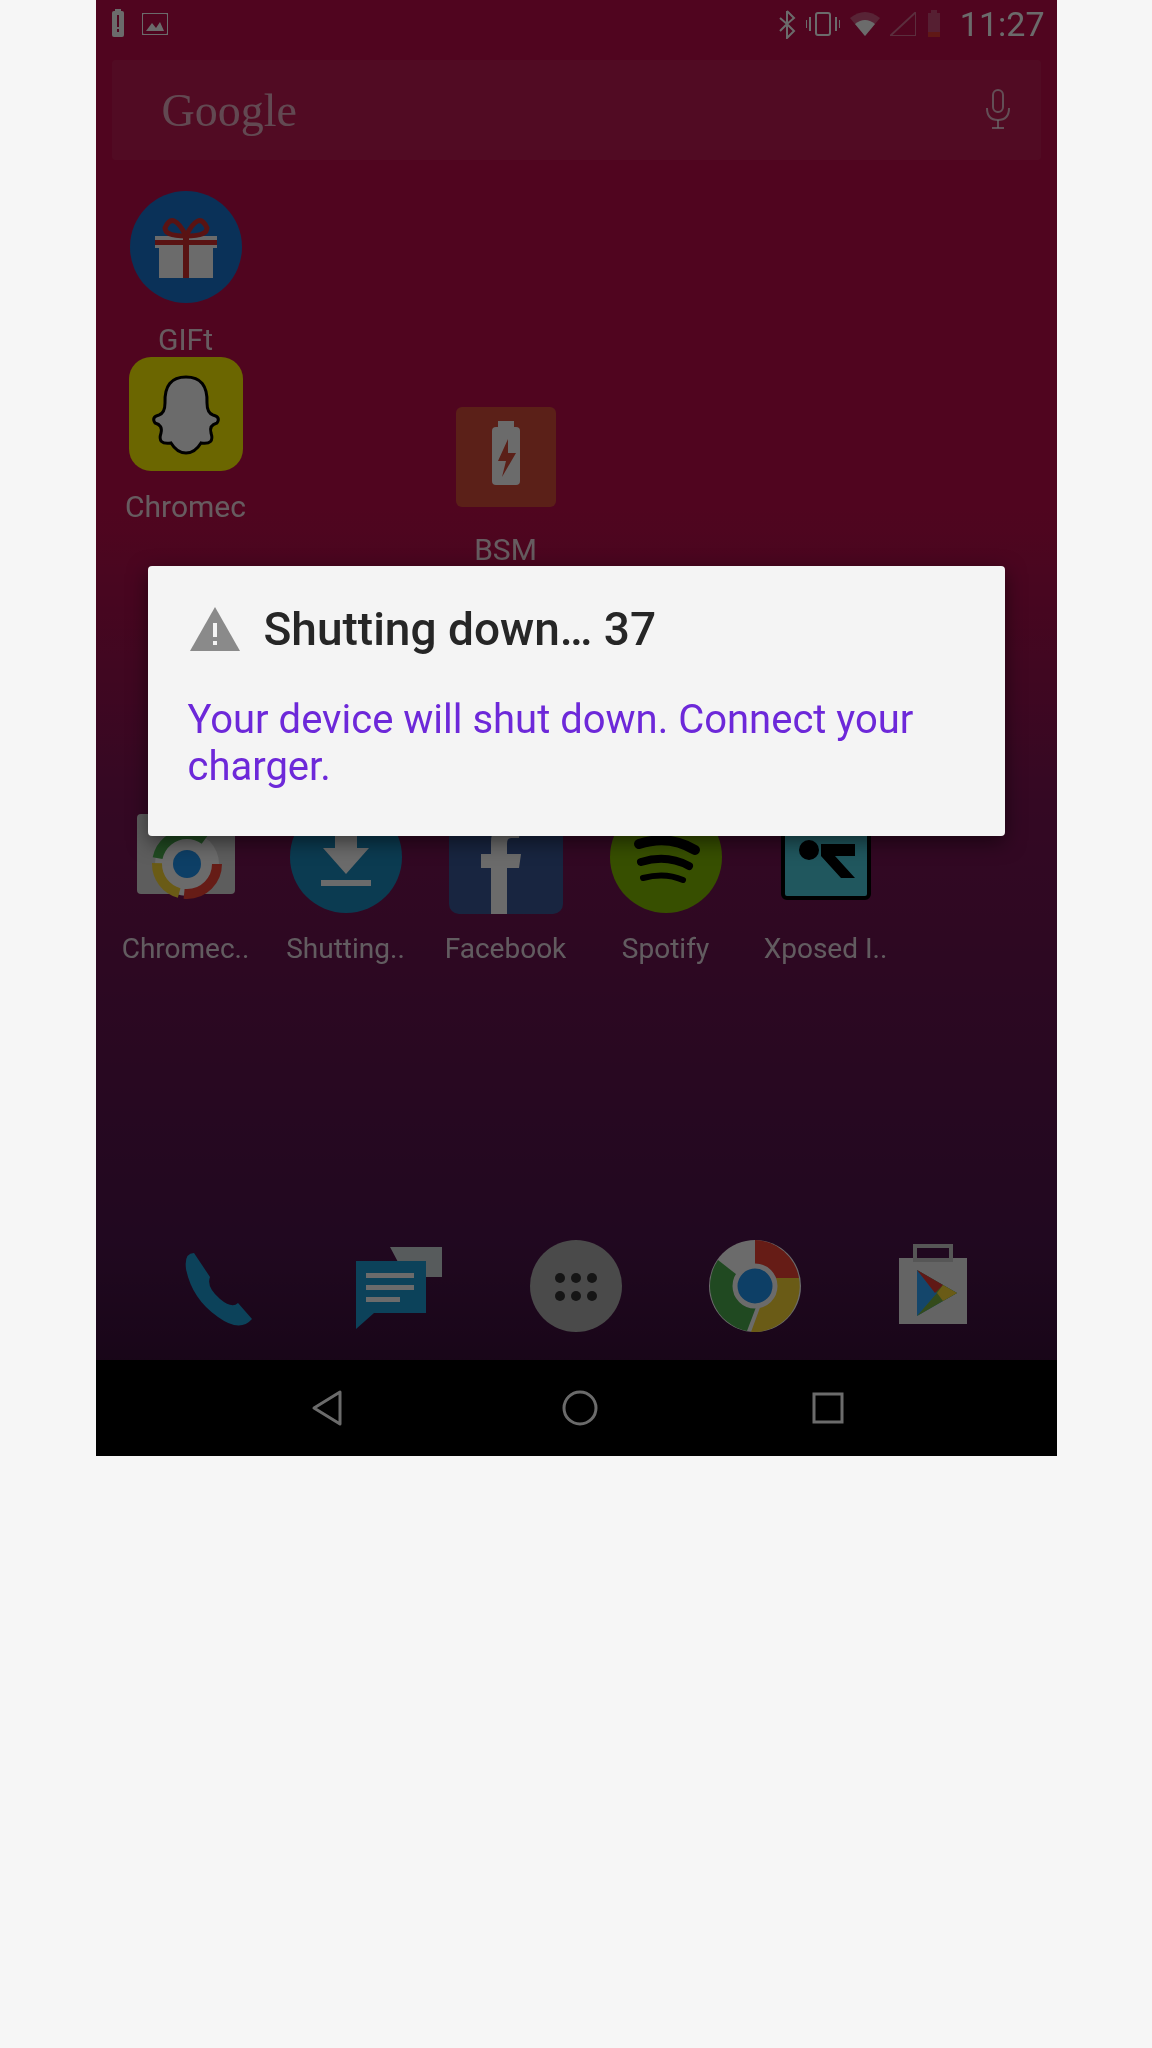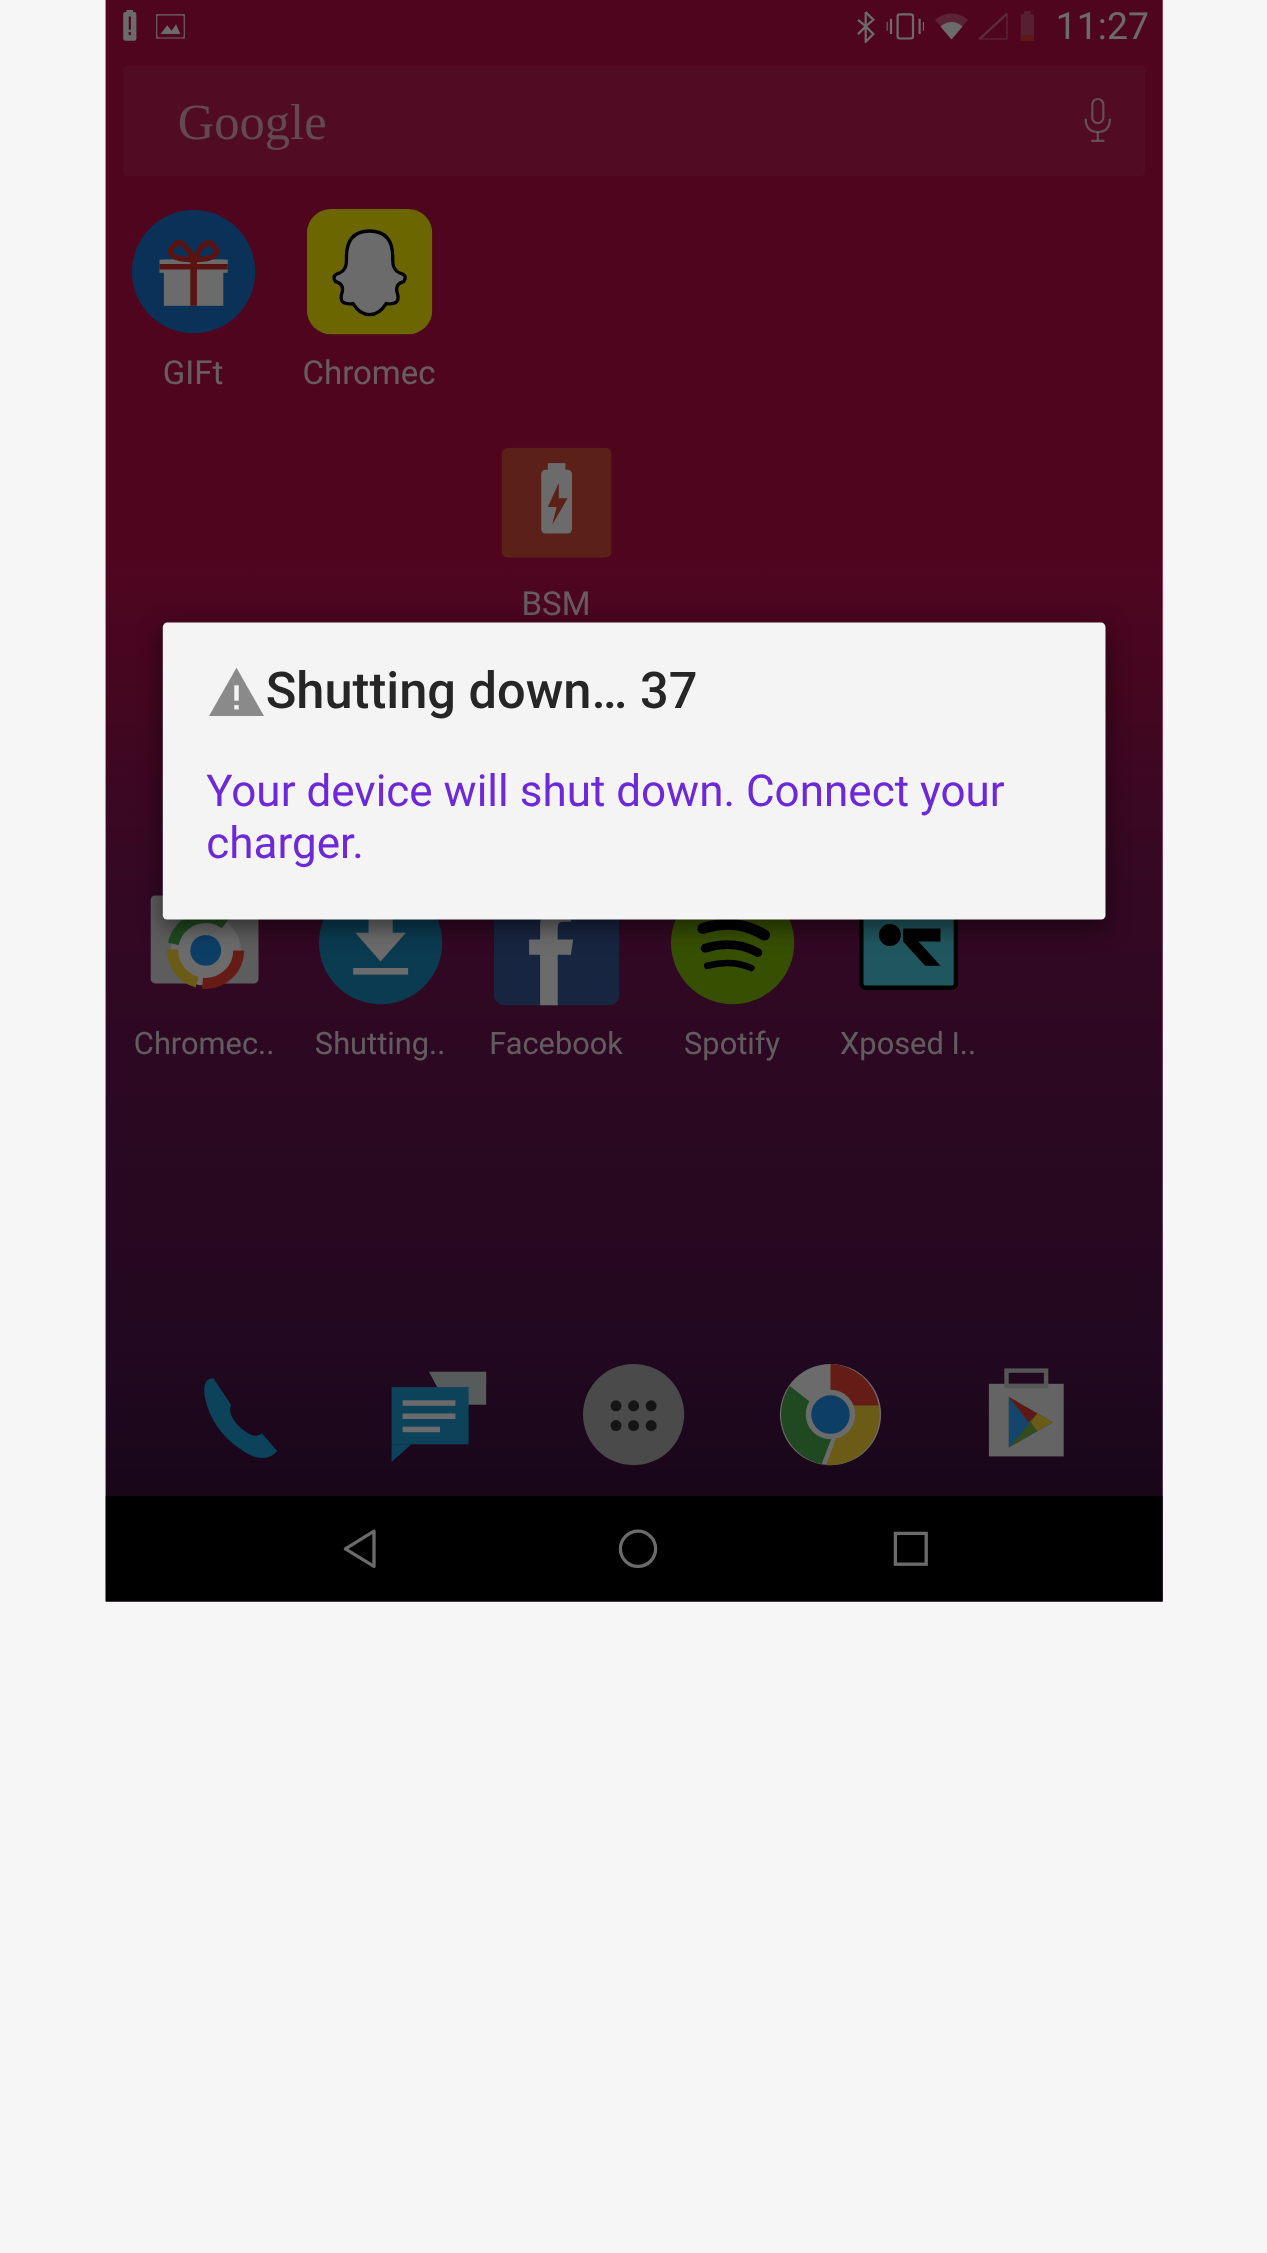--- a/index.html
+++ b/index.html
@@ -67,21 +67,21 @@
   }
   .app-label {
     margin-top: 18px;
     color: rgba(255,255,255,0.85);
     font-size: 30px;
     white-space: nowrap;
     overflow: hidden;
     text-overflow: ellipsis;
     max-width: 150px;
   }
-  .row1 { top: 190px; left: 0; }
+  .row1 { top: 190px; left: 10px; flex-direction: column; }
   .row2 { top: 400px; left: 330px; }
   .row3 { top: 800px; left: 10px; }
   .row3 .app { width: 160px; }
   .row3 .app-label { font-size: 28px; }
   .row3-wide { display:flex; gap:0; }
 
   .dock {
     position: absolute; bottom: 120px; left: 0; right: 0;
     display:flex; justify-content:space-evenly; align-items:center;
     z-index: 2; padding: 0 20px;
@@ -102,21 +102,21 @@
   .dialog {
     position: absolute;
     top: 566px; left: 52px; right: 52px;
     background: #f4f4f4;
     border-radius: 4px;
     z-index: 10;
     padding: 36px 40px 46px 40px;
     box-shadow: 0 6px 20px rgba(0,0,0,0.5);
     color: #262626;
   }
-  .dialog-title-row { display:flex; align-items:center; }
+  .dialog-title-row { display:flex; align-items:center; gap: 22px; }
   .dialog-title {
     font-size: 46px;
     font-weight: 500;
     color: #262626;
   }
   .dialog-body {
     margin-top: 40px;
     font-size: 40px;
     color: #6d28d9;
   }

